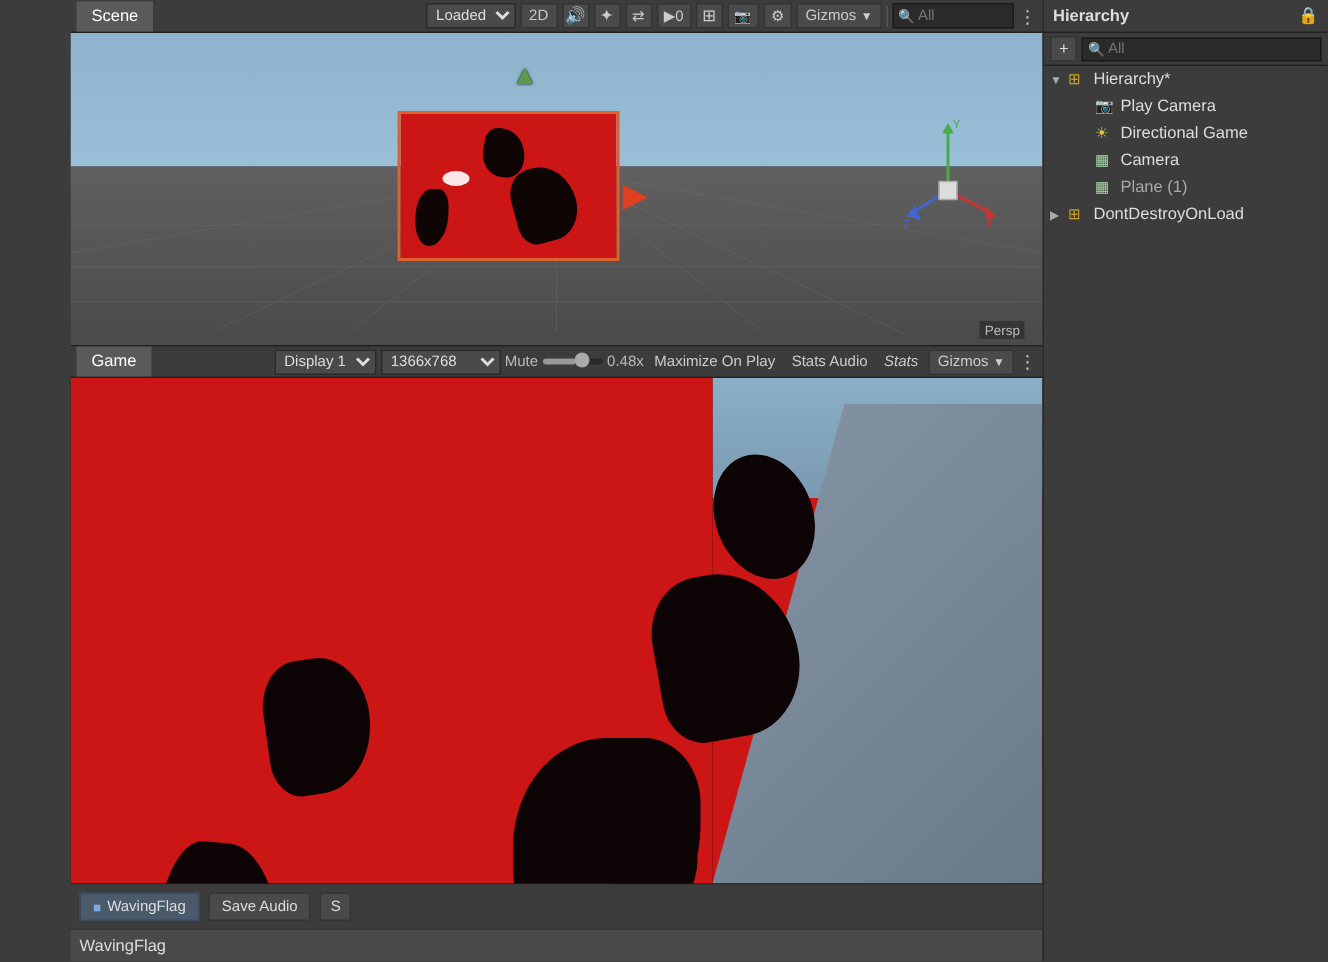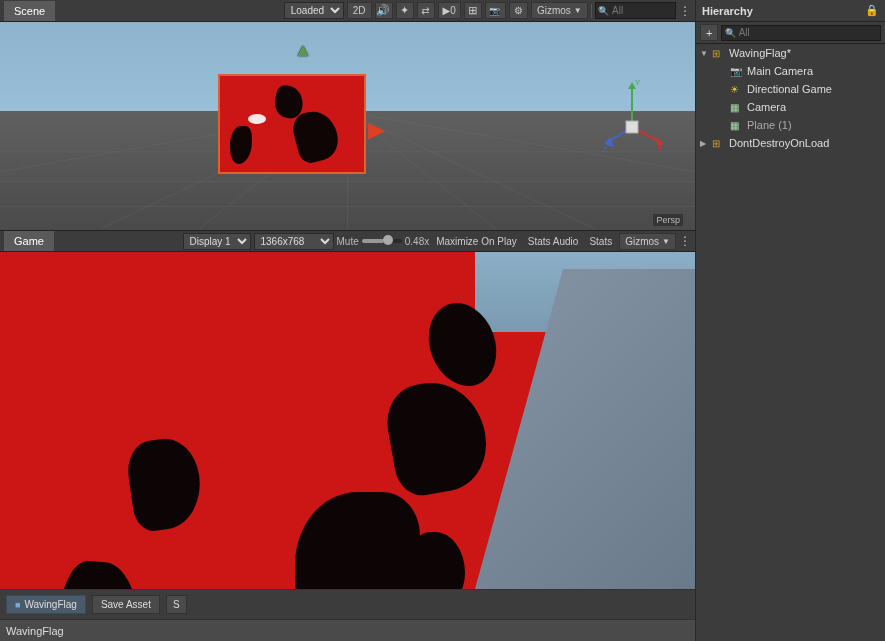--- a/index.html
+++ b/index.html
@@ -22,21 +22,21 @@
       font-size: 10px;
       height: 17px;
       padding: 0 2px;
     }
   </style>
 </head>
 <body>
 
 <div style="display:flex; width:885px; height:641px; background:#3c3c3c; overflow:hidden;">
 
-  <div style="display:flex; flex-direction:column; flex:1; overflow:hidden;">
+  <div style="display:flex; flex-direction:column; flex:1; overflow:hidden;margin-left:47px;">
 
     <div style="height:230px; display:flex; flex-direction:column; overflow:hidden;">
 
       <div style="height:22px; background:#3c3c3c; display:flex; align-items:center; gap:3px; padding:0 4px; border-bottom:1px solid #222; flex-shrink:0;">
         <button style="background:#5a5a5a; border:none; color:#fff; padding:2px 10px; font-size:11px; cursor:pointer; height:20px;">Scene</button>
 
         <div style="flex:1;"></div>
 
         <select style="background:#4a4a4a; border:1px solid #2a2a2a; color:#ddd; font-size:10px; height:17px;">
           <option>Loaded</option>
@@ -143,21 +143,21 @@
         <span style="font-size:10px; color:#bbb;">Mute</span>
         <div style="width:40px; height:4px; background:#2a2a2a; border-radius:2px; position:relative;">
           <div style="position:absolute; left:0; top:0; width:55%; height:100%; background:#999; border-radius:2px;"></div>
           <div style="position:absolute; left:53%; top:-4px; width:10px; height:10px; background:#aaa; border-radius:50%; cursor:pointer;"></div>
         </div>
         <span style="font-size:10px; color:#bbb;">0.48x</span>
       </div>
 
       <button style="background:transparent; border:none; color:#ccc; font-size:10px; cursor:pointer; padding:1px 4px;">Maximize On Play</button>
       <button style="background:transparent; border:none; color:#ccc; font-size:10px; cursor:pointer; padding:1px 4px;">Stats Audio</button>
-      <button style="background:transparent; border:none; color:#ccc; font-size:10px; cursor:pointer; padding:1px 4px;">Stats</button>
+      <button style="background:transparent; border:none; color:#ccc; font-size:10px; cursor:pointer; padding:1px 4px;font-style:italic;">Stats</button>
       <button style="background:#4a4a4a; border:1px solid #333; color:#ccc; font-size:10px; padding:1px 5px; cursor:pointer; height:17px; display:flex; align-items:center;">
         <span>Gizmos</span>
         <span style="margin-left:3px; font-size:8px;">▼</span>
       </button>
       <button style="background:transparent; border:none; color:#ccc; font-size:12px; cursor:pointer;">⋮</button>
     </div>
 
     <div style="flex:1; position:relative; overflow:hidden; background:#111;">
 
       <div style="position:absolute; top:0; right:0; width:220px; height:80px; background:linear-gradient(180deg, #8bafc7 0%, #7a9ab0 100%);"></div>
@@ -174,21 +174,21 @@
       <div style="position:absolute; top:280px; right:230px; width:55px; height:75px; background:#0d0505; border-radius:40% 60% 50% 30%;"></div>
       <div style="position:absolute; bottom:60px; left:130px; width:70px; height:90px; background:#0d0505; border-radius:40% 50% 60% 30%; transform:rotate(-8deg);"></div>
     </div>
 
     <div style="height:52px; background:#3c3c3c; border-top:1px solid #333; display:flex; flex-direction:column;">
       <div style="flex:1; display:flex; align-items:center; padding:4px 6px; gap:6px;">
         <div style="background:#4a5a6a; border:1px solid #3a4a5a; color:#ddd; font-size:10px; padding:3px 8px; cursor:pointer; display:flex; align-items:center; gap:4px;">
           <span style="font-size:9px; color:#77aadd;">■</span>
           <span>WavingFlag</span>
         </div>
-        <button style="background:#4a4a4a; border:1px solid #333; color:#ddd; font-size:10px; padding:3px 8px; cursor:pointer;">Save Asset</button>
+        <button style="background:#4a4a4a; border:1px solid #333; color:#ddd; font-size:10px; padding:3px 8px; cursor:pointer;">Save Audio</button>
         <button style="background:#4a4a4a; border:1px solid #333; color:#ddd; font-size:10px; padding:3px 6px; cursor:pointer;">S</button>
       </div>
       <div style="height:22px; background:#4a4a4a; display:flex; align-items:center; padding:0 6px; border-top:1px solid #333;">
         <span style="font-size:11px; color:#ddd;">WavingFlag</span>
       </div>
     </div>
 
   </div>
 
   <div style="width:190px; background:#3c3c3c; display:flex; flex-direction:column; border-left:1px solid #2a2a2a;">
@@ -204,27 +204,27 @@
         <span style="font-size:9px; color:#aaa; margin-right:2px;">🔍</span>
         <input type="text" style="background: transparent; border: none; color: rgb(221, 221, 221); font-size: 10px; width: 100%; outline: none;" placeholder="All">
       </div>
     </div>
 
     <div style="flex:1; background:#3c3c3c; overflow-y:auto;">
 
       <div style="height:18px; display:flex; align-items:center; padding-left:4px; cursor:pointer; font-size:11px; color:#ddd;">
         <span style="width:12px; font-size:8px; color:#aaa;">▼</span>
         <span style="width:14px; font-size:10px; margin-right:3px; color:#cca022;">⊞</span>
-        <span>WavingFlag*</span>
+        <span>Hierarchy*</span>
       </div>
 
       <div style="height:18px; display:flex; align-items:center; padding-left:22px; cursor:pointer; font-size:11px; color:#ddd;">
         <span style="width:12px; font-size:8px; color:transparent;">▶</span>
         <span style="width:14px; font-size:10px; margin-right:3px; color:#8899cc;">📷</span>
-        <span>Main Camera</span>
+        <span>Play Camera</span>
       </div>
 
       <div style="height:18px; display:flex; align-items:center; padding-left:22px; cursor:pointer; font-size:11px; color:#ddd;">
         <span style="width:12px; font-size:8px; color:transparent;">▶</span>
         <span style="width:14px; font-size:10px; margin-right:3px; color:#ddcc44;">☀</span>
         <span>Directional Game</span>
       </div>
 
       <div style="height:18px; display:flex; align-items:center; padding-left:22px; cursor:pointer; font-size:11px; color:#ddd;">
         <span style="width:12px; font-size:8px; color:transparent;">▶</span>

